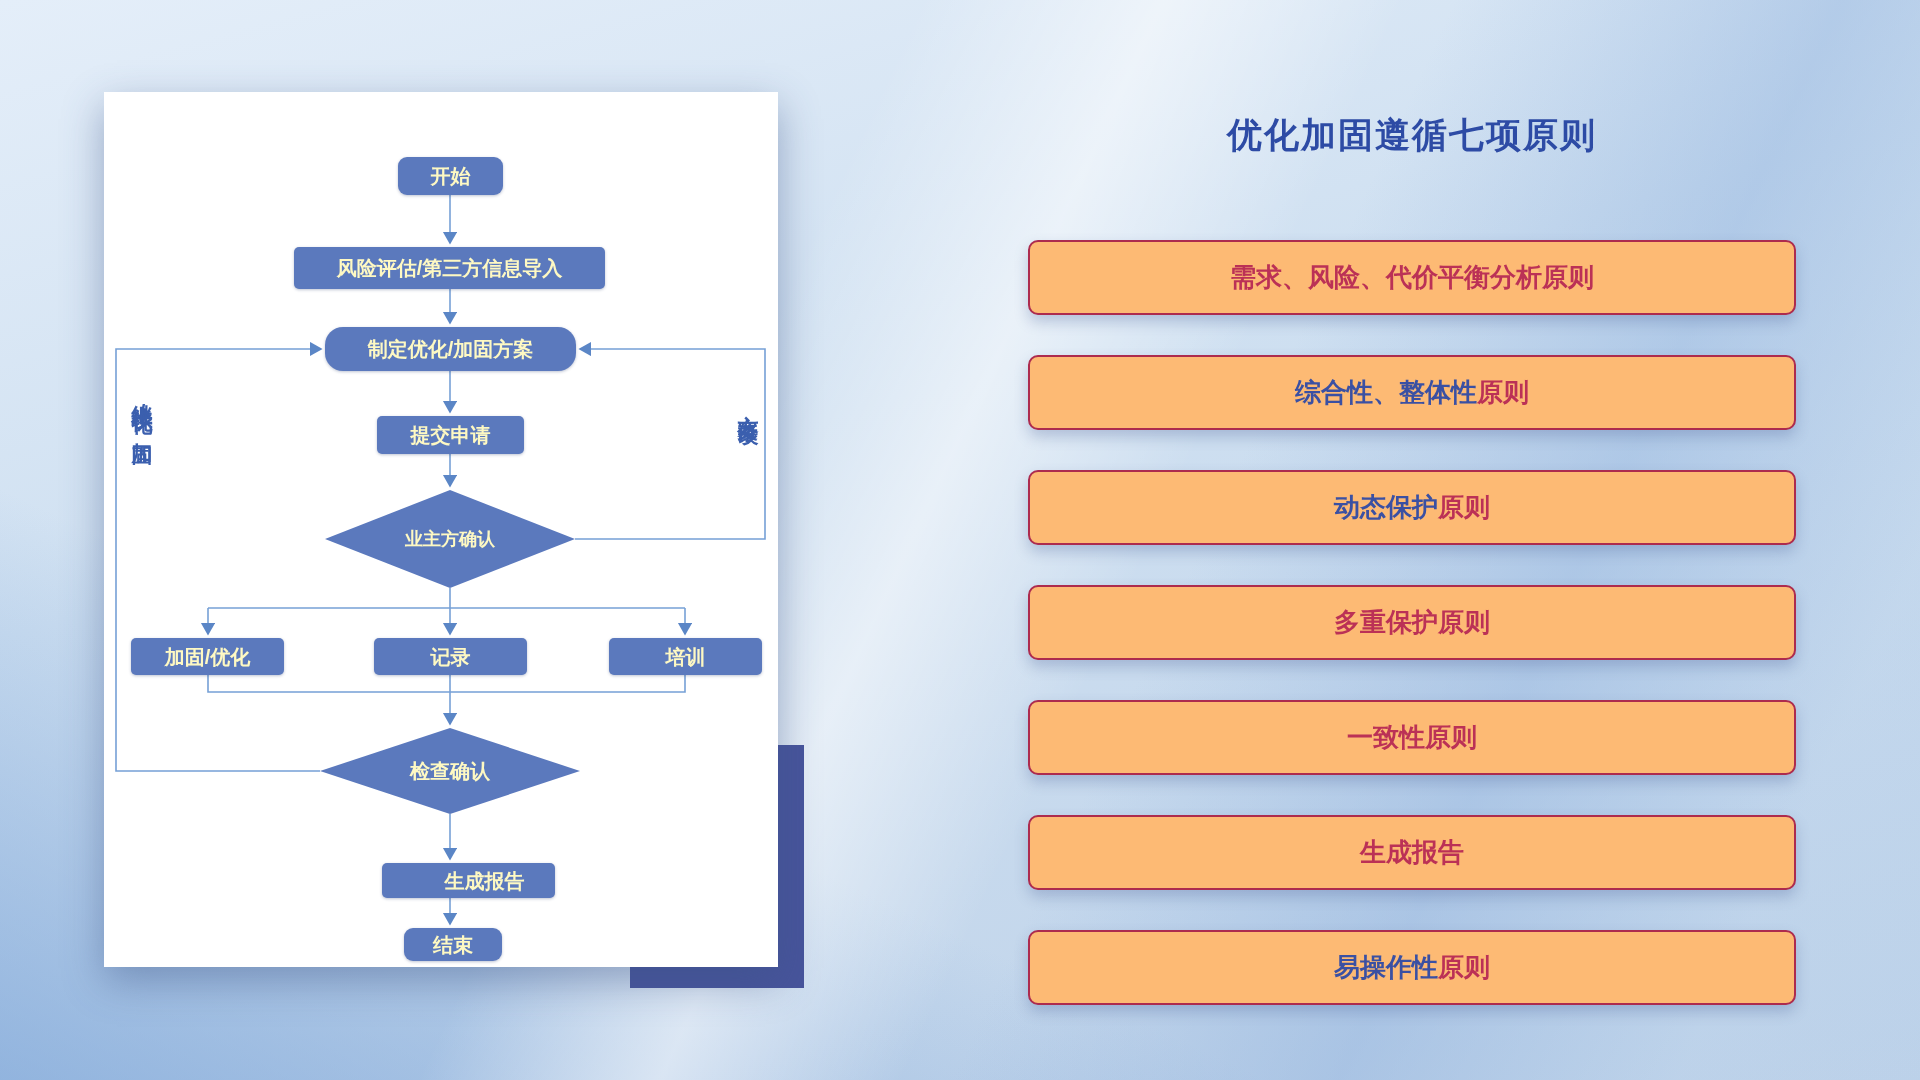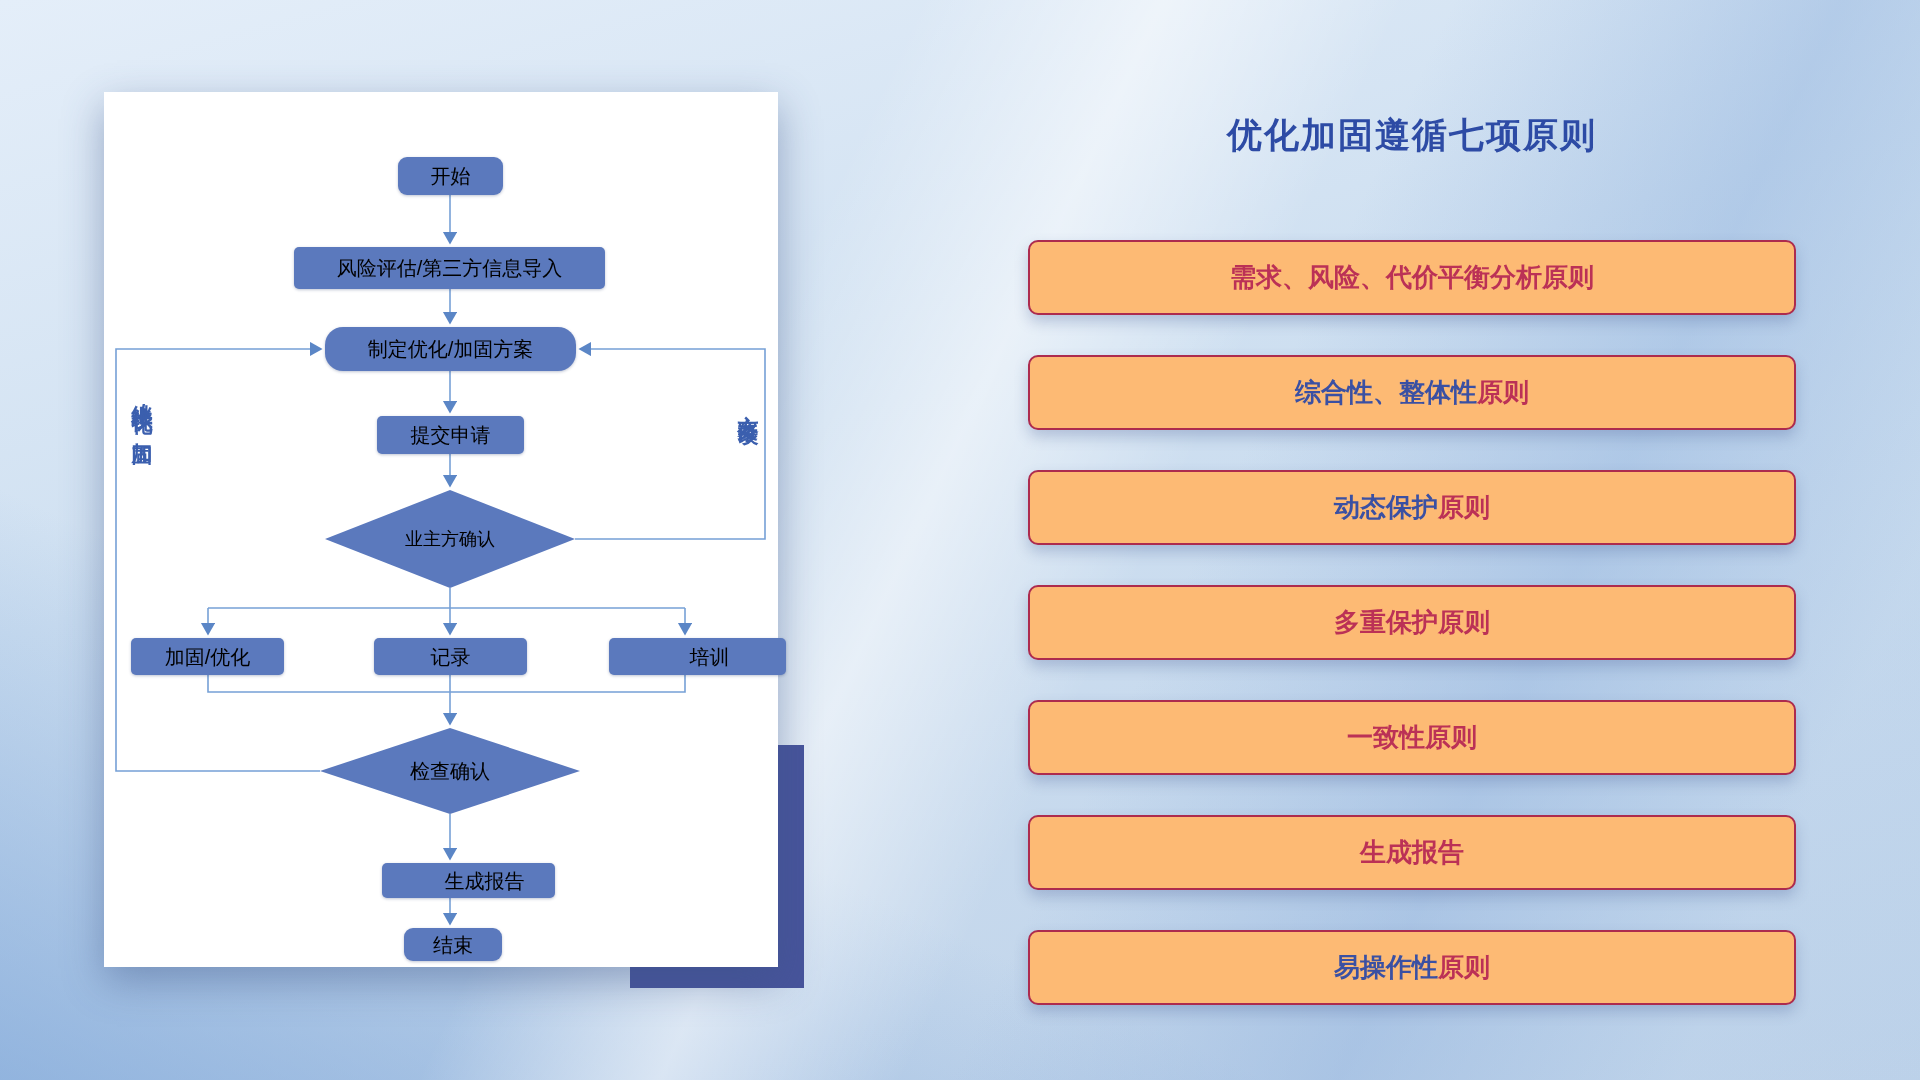--- a/index.html
+++ b/index.html
@@ -10,22 +10,22 @@
       background-image:
         linear-gradient(115deg, rgba(255,255,255,0) 38%, rgba(255,255,255,0.55) 48%, rgba(255,255,255,0) 58%),
         linear-gradient(115deg, rgba(140,175,220,0) 60%, rgba(140,175,220,0.45) 76%, rgba(175,205,235,0.15) 90%),
         linear-gradient(25deg, rgba(110,155,212,0.6) 0%, rgba(110,155,212,0) 30%),
         linear-gradient(165deg, #e4eef9 0%, #cfe0f1 40%, #bed2e9 100%);}
   .accent-block{position:absolute;left:630px;top:745px;width:174px;height:243px;
       background:#47549b;z-index:1;}
   .card{position:absolute;left:104px;top:92px;width:674px;height:875px;background:#ffffff;
       box-shadow:0 14px 38px rgba(60,85,135,0.45);z-index:2;}
   .connectors{position:absolute;left:0;top:0;width:674px;height:875px;}
-  .node{position:absolute;background:#5b79bd;color:#000000;display:flex;align-items:center;
-      justify-content:center;font-weight:normal;font-size:20px;line-height:1;z-index:3;
+  .node{position:absolute;background:#5b79bd;color:#fef9c3;display:flex;align-items:center;
+      justify-content:center;font-weight:bold;font-size:20px;line-height:1;z-index:3;
       box-shadow:0 1px 3px rgba(40,60,110,0.3);text-align:right;}
   .rounded{border-radius:9px;}
   .rect{border-radius:5px;}
   .diamond{clip-path:polygon(50% 0,100% 50%,50% 100%,0 50%);box-shadow:none;border-radius:0;}
   .vlabel{position:absolute;writing-mode:vertical-rl;text-orientation:upright;
       color:#3b5fae;font-weight:bold;font-size:21px;letter-spacing:3px;z-index:3;}
   .right-panel-title{position:absolute;left:1028px;top:112px;width:768px;margin:0;
       text-align:center;font-size:35px;font-weight:800;color:#2d4ba5;letter-spacing:2px;z-index:2;}
   .principles{position:absolute;left:1028px;top:240px;width:768px;display:flex;
       flex-direction:column;gap:40px;z-index:2;}
@@ -74,21 +74,21 @@
     <div class="node rect" style="left:221px;top:235px;width:251px;height:44px;border-radius:18px;">制定优化/加固方案</div>
 
     <div class="node rect" style="left:273px;top:324px;width:147px;height:38px;">提交申请</div>
 
     <div class="node diamond" style="left:221px;top:398px;width:250px;height:98px;font-size:18px;">业主方确认</div>
 
     <div class="node rect" style="left:27px;top:546px;width:153px;height:37px;">加固/优化</div>
 
     <div class="node rect" style="left:270px;top:546px;width:153px;height:37px;">记录</div>
 
-    <div class="node rect" style="left:505px;top:546px;width:153px;height:37px;padding-left:24px;">培训</div>
+    <div class="node rect" style="left:505px;top:546px;width:153px;height:37px;">培训</div>
 
     <div class="node diamond" style="left:216px;top:636px;width:260px;height:86px;">检查确认</div>
 
     <div class="node rect" style="left:278px;top:771px;width:141px;height:35px;padding-left:32px;">生成报告</div>
 
     <div class="node rounded" style="left:300px;top:836px;width:98px;height:33px;">结束</div>
 
     <div class="vlabel" style="left:24px;top:296px;">继续优化/加固</div>
 
     <div class="vlabel" style="left:630px;top:306px;">方案修改</div>

